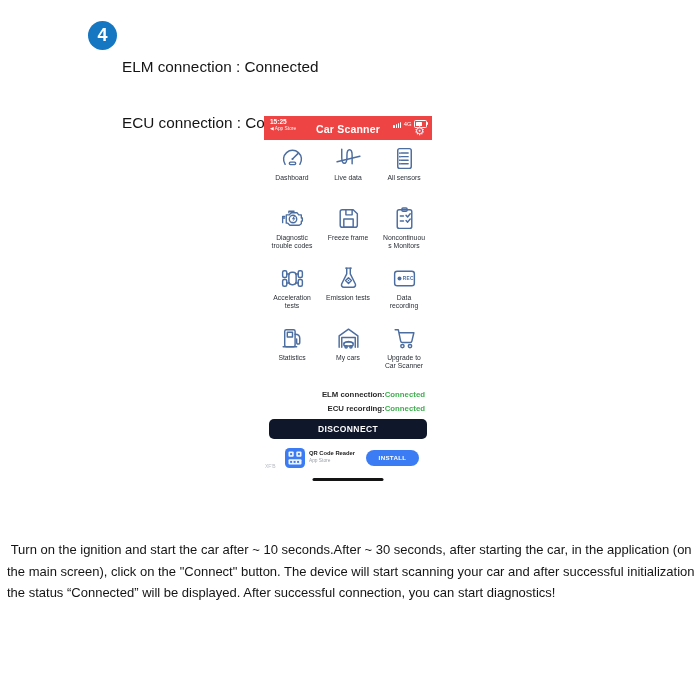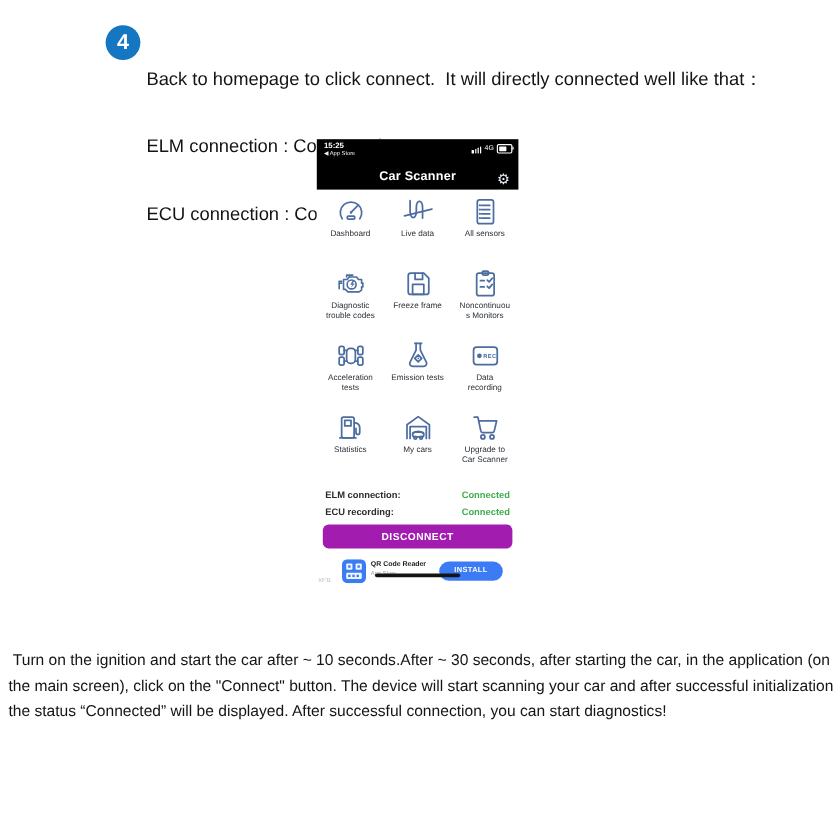--- a/index.html
+++ b/index.html
@@ -9,21 +9,21 @@
   
   .step-badge{position:absolute;left:88px;top:21px;width:29px;height:29px;border-radius:50%;
     background:#1577c2;color:#fff;font-weight:bold;font-size:18px;display:flex;
     align-items:center;justify-content:center;}
   .step-text{position:absolute;left:122px;top:21px;width:566px;font-size:15.3px;
     line-height:18.6px;color:#141414;white-space:pre-wrap;}
   .step-text div{margin:0;}
 
   
   .phone{position:absolute;left:264px;top:116px;width:168px;height:369px;background:#fff;}
-  .phone-header{position:relative;height:42px;background:#000000;color:#fff;}
+  .phone-header{position:relative;height:24px;background:#ef4444;color:#fff;}
   .sb-left{position:absolute;left:6px;top:3px;line-height:1;}
   .sb-time{font-size:6.5px;font-weight:bold;}
   .sb-appstore{font-size:4.8px;margin-top:1.5px;opacity:.95;}
   .sb-right{position:absolute;right:5px;top:4px;display:flex;align-items:flex-end;gap:2.5px;}
   .sig{display:flex;align-items:flex-end;gap:.8px;}
   .sig i{display:block;width:1.4px;background:#fff;border-radius:.5px;}
   .sb-net{font-size:5.8px;line-height:1;}
   .batt{position:relative;width:11px;height:5.5px;border:.8px solid #fff;border-radius:1.5px;}
   .batt::before{content:"";position:absolute;left:.7px;top:.7px;bottom:.7px;width:6px;background:#fff;border-radius:.5px;}
   .batt::after{content:"";position:absolute;right:-2.2px;top:1.2px;width:1.2px;height:2.6px;background:#fff;border-radius:0 1px 1px 0;}
@@ -32,25 +32,25 @@
   .gear{position:absolute;right:7px;bottom:3px;font-size:12px;line-height:1;color:#e8eefb;cursor:pointer;}
 
   .grid{display:grid;grid-template-columns:repeat(3,1fr);grid-auto-rows:60px;
     padding-top:5px;}
   .cell{display:flex;flex-direction:column;align-items:center;text-align:center;cursor:pointer;}
   .cell svg{flex:0 0 auto;}
   .cell-label{margin-top:2px;font-size:6.8px;line-height:8px;color:#2a2f36;font-weight:500;
     white-space:pre-line;}
 
   .conn-rows{margin-top:2px;padding:0 7px;}
-  .conn-row{display:flex;justify-content:space-between;align-items:center;height:14px;}
+  .conn-row{display:flex;justify-content:flex-end;align-items:center;height:14px;}
   .conn-label{font-size:7.8px;font-weight:bold;color:#2b2b2b;}
   .conn-value{font-size:7.8px;font-weight:bold;color:#3fae4f;}
 
-  .disconnect-btn{margin:4px 5px 0;height:20px;background:#a21caf;border:none;border-radius:5px;
+  .disconnect-btn{margin:4px 5px 0;height:20px;background:#0f172a;border:none;border-radius:5px;
     width:158px;color:#fff;font-size:8.5px;font-weight:bold;letter-spacing:.4px;
     font-family:"Liberation Sans",sans-serif;display:block;cursor:pointer;}
 
   .banner{position:relative;margin-top:5px;height:27px;display:flex;align-items:center;}
   .banner-close{position:absolute;left:1px;bottom:2px;font-size:5px;color:#b9bcc4;}
   .qr-icon{margin-left:21px;width:20px;height:20px;flex:0 0 auto;}
   .banner-texts{margin-left:4px;line-height:1;}
   .banner-app{font-size:5.8px;font-weight:bold;color:#1c1c1c;}
   .banner-store{font-size:4.8px;color:#9aa0a8;margin-top:1.5px;}
   .install-btn{margin-left:auto;margin-right:13px;width:53px;height:16px;border:none;border-radius:8px;
@@ -64,21 +64,20 @@
   .footer-paragraph{position:absolute;left:7px;top:539px;width:690px;font-size:13px;
     line-height:21.5px;color:#151515;white-space:pre-wrap;}
 </style>
 </head>
 <body>
 
 <div class="page">
 
   <div class="step-badge">4</div>
   <div class="step-text">
-    <div>Back to homepage to click connect.  It will directly connected well like that：</div>
     <div>ELM connection : Connected</div>
     <div>ECU connection : Connected</div>
   </div>
 
   <div class="phone">
     <div class="phone-header">
       <div class="sb-left">
         <div class="sb-time">15:25</div>
         <div class="sb-appstore">◀ App Store</div>
       </div>

